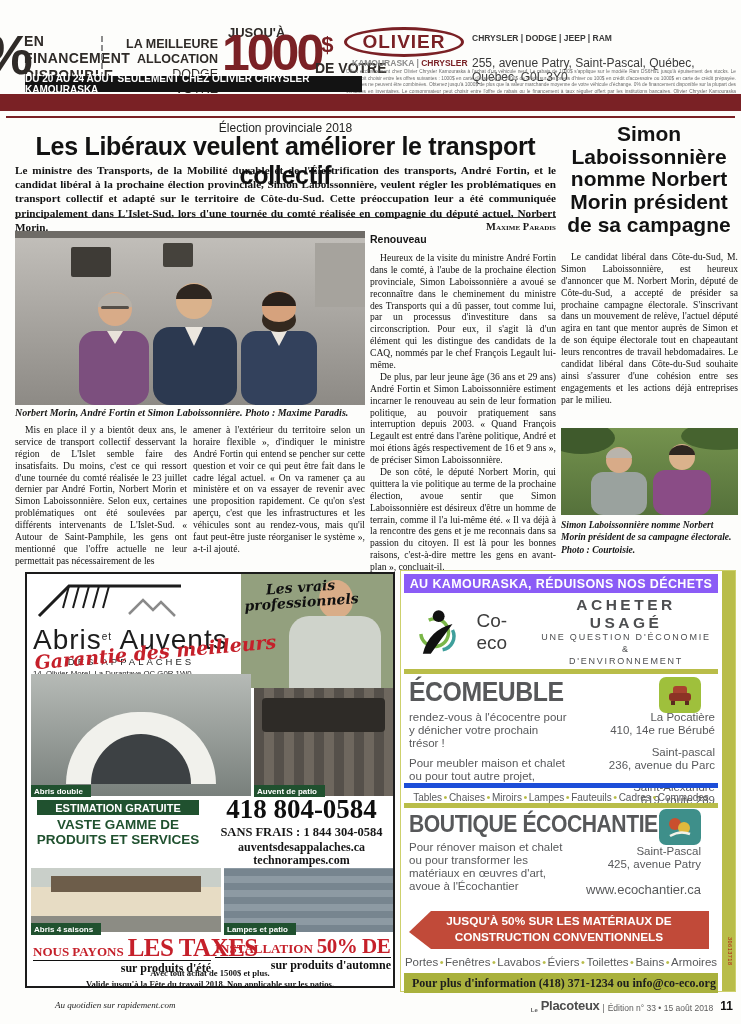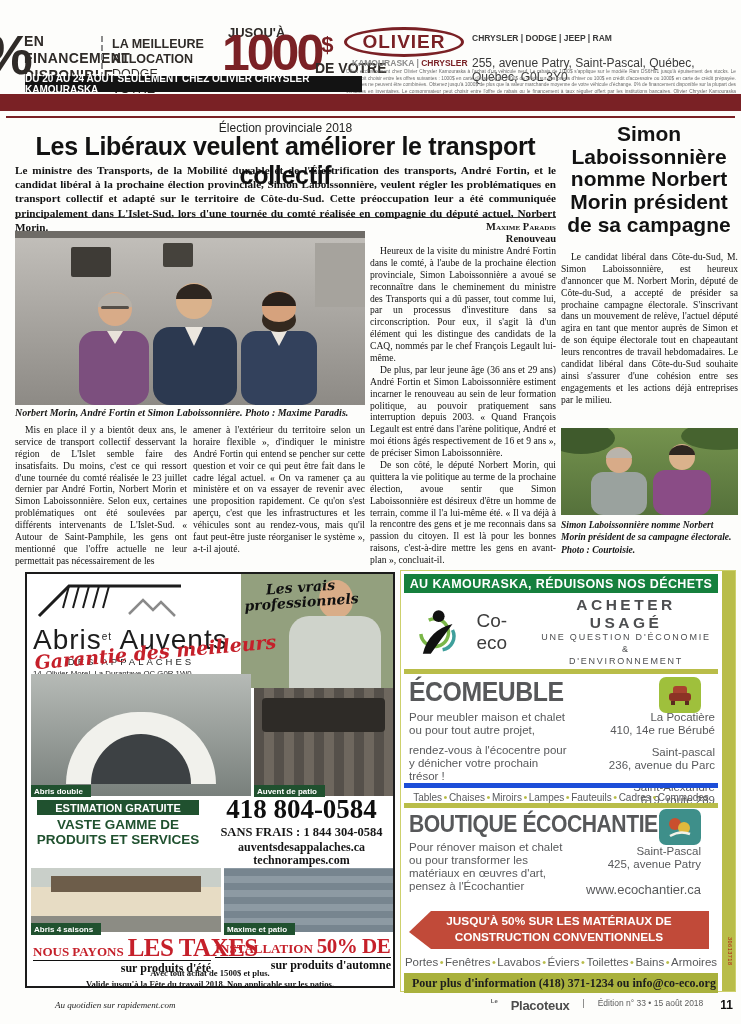--- a/index.html
+++ b/index.html
@@ -9,21 +9,21 @@
   *{margin:0;padding:0;box-sizing:border-box}
   html,body{background:#777}
   .page{position:relative;width:741px;height:1024px;margin:0 auto;background:#fdfdfb;
         font-family:"Liberation Sans",sans-serif;color:var(--ink);overflow:hidden}
   .serif{font-family:"Liberation Serif",serif}
 
   
   .pct{position:absolute;left:-17px;top:22px;font-size:56px;font-weight:800;color:#2f2b28}
   .promo-lines{position:absolute;left:24px;top:33px;font-weight:800;color:#2f2b28;font-size:14px;line-height:1.22;letter-spacing:.4px}
   .dash-div{position:absolute;left:101px;top:36px;height:42px;border-left:2px dashed #8d8d8d}
-  .alloc{position:absolute;left:112px;top:37px;width:106px;text-align:left;font-size:12.5px;line-height:1.2;color:#2f2b28}
+  .alloc{position:absolute;left:112px;top:37px;width:106px;text-align:right;font-size:12.5px;line-height:1.2;color:#2f2b28}
   .alloc .b{font-weight:800}
   .jusqua{position:absolute;left:228px;top:25px;font-weight:800;font-size:13px;color:#2f2b28}
   .amount{position:absolute;left:222px;top:28px;color:var(--maroon);font-weight:800;font-size:50px;letter-spacing:-3px;line-height:1}
   .amount sup{font-size:22px;letter-spacing:0}
   .deplus{position:absolute;left:315px;top:60px;font-weight:800;font-size:14px;color:#2f2b28}
   .olv-oval{position:absolute;left:344px;top:27px;width:120px;height:30px;border:3px solid var(--maroon);border-radius:50%;
             display:flex;align-items:center;justify-content:center}
   .olv-oval span{color:var(--maroon);font-weight:800;font-size:19px;letter-spacing:1px}
   .olv-sub{position:absolute;left:352px;top:58px;font-size:8.5px;color:#8a8a8a;font-weight:700}
   .olv-sub .chr{color:var(--maroon)}
@@ -41,21 +41,21 @@
   .lede{position:absolute;left:15px;top:163px;width:541px;font-weight:700;font-size:11.2px;line-height:1.27;text-align:justify;color:#121212}
   .lede-rule{position:absolute;left:15px;top:217px;width:541px;border-top:1.5px solid #3c3c3c}
   .byline{position:absolute;left:370px;top:221px;width:186px;text-align:right;font-weight:700;font-size:10.5px;font-variant:small-caps}
   .photo-main{position:absolute;left:15px;top:231px;width:350px;height:174px;overflow:hidden;background:#9a9792}
   .caption-main{position:absolute;left:15px;top:407px;width:350px;font-style:italic;font-weight:700;font-size:10px}
   .colA{position:absolute;left:15px;top:424px;width:172px}
   .colB{position:absolute;left:193px;top:424px;width:172px}
   .colC{position:absolute;left:370px;top:233px;width:186px}
   .btxt{font-family:"Liberation Serif",serif;font-size:9.6px;line-height:1.24;text-align:justify;color:#121212}
   .btxt p{text-indent:10px;margin:0}
-  .subhead{text-align:right;font-weight:700;font-size:10.5px;margin-bottom:1px;font-family:Liberation Serif, serif}
+  .subhead{text-align:left;font-weight:700;font-size:10.5px;margin-bottom:7px;font-family:Liberation Sans, sans-serif}
 
   
   .side-headline{position:absolute;left:560px;top:123px;width:178px;text-align:center;font-weight:800;font-size:21px;line-height:1.08;color:#121212}
   .side-body{position:absolute;left:561px;top:251px;width:177px}
   .photo-side{position:absolute;left:561px;top:428px;width:177px;height:87px;overflow:hidden;background:#64823f}
   .caption-side{position:absolute;left:561px;top:519px;width:177px;font-style:italic;font-weight:700;font-size:9.5px;line-height:1.3}
 
   
   .ad-abris{position:absolute;left:25px;top:572px;width:370px;height:416px;border:2px solid #1b1b1b;background:#fff;overflow:hidden}
   .ab-green{position:absolute;right:0;top:0;width:152px;height:114px;background:var(--sage)}
@@ -93,21 +93,21 @@
   .ab-promo .sub{display:block;color:#101010;font-weight:800;font-size:12px;text-align:right;border-top:1.5px solid #101010;margin-top:-2px}
   .ab-promo1{left:6px;width:178px}
   .ab-promo2{left:188px;width:176px}
   .ab-promo2 .lg{font-size:21px}
   .ab-cond{position:absolute;left:0;top:394px;width:366px;text-align:center;font-family:"Liberation Serif",serif;font-weight:700;font-size:8.6px;line-height:1.25}
 
   
   .ad-coeco{position:absolute;left:400px;top:570px;width:336px;height:422px;background:#fff;border:1px solid #cdd06c}
   .co-strip{position:absolute;right:0;top:0;width:13px;height:100%;background:var(--olive)}
   .co-num{position:absolute;right:2px;bottom:26px;writing-mode:vertical-rl;font-size:5.5px;color:#b01010;letter-spacing:.5px}
-  .co-black{position:absolute;left:3px;top:3px;right:17px;height:19px;background:#15803d;color:#fff;font-weight:700;font-size:12.5px;
+  .co-black{position:absolute;left:3px;top:3px;right:17px;height:19px;background:#8b5cf6;color:#fff;font-weight:700;font-size:12.5px;
             letter-spacing:.4px;display:flex;align-items:center;justify-content:center}
   .co-head{position:absolute;left:8px;top:26px;right:20px;height:70px;display:flex;align-items:center}
   .co-logo{display:flex;align-items:center;width:128px}
   .co-logo-name{font-size:19px;color:#3d3d3d;margin-left:16px}
   .co-acheter{flex:1;text-align:center;color:#4d4e50}
   .co-acheter .t{font-weight:700;font-size:15.5px;letter-spacing:3.5px}
   .co-acheter .s{font-size:9px;letter-spacing:1.8px;line-height:1.3}
   .co-div{position:absolute;left:3px;right:17px;height:5px;background:var(--olive)}
   .eco-title{font-weight:700;color:#57585a;letter-spacing:-.5px;transform-origin:left;transform:scaleX(.92)}
   .eco-block{position:absolute;left:8px;right:20px}
@@ -124,21 +124,21 @@
           display:flex;flex-direction:column;align-items:center;justify-content:center;font-weight:700;font-size:11.8px;line-height:1.35;
           clip-path:polygon(0 55%,22px 0,100% 0,100% 100%,22px 100%)}
   .co-info{position:absolute;left:3px;right:17px;top:402px;height:20px;background:var(--olive2);color:#1d1d1d;
            font-family:"Liberation Serif",serif;font-weight:700;font-size:12px;display:flex;align-items:center;padding-left:8px}
   .chant-right{position:absolute;right:14px;top:34px;width:150px;text-align:right;color:var(--egrey);font-size:11.5px;line-height:1.13}
   .chant-web{margin-top:12px;font-size:13px}
   .chant-dates{margin-top:14px;font-size:10px}
 
   
   .foot-left{position:absolute;left:55px;top:1000px;font-style:italic;font-size:9px;color:#222;font-family:"Liberation Serif",serif}
-  .foot-right{position:absolute;right:8px;top:998px;display:flex;align-items:flex-start;gap:13px;color:#5d5d5d}
+  .foot-right{position:absolute;right:8px;top:998px;display:flex;align-items:flex-end;gap:3px;color:#5d5d5d}
   .foot-right .le{font-size:6px;font-weight:700}
   .foot-right .pl{font-size:13px;font-weight:800;color:#4c4c4c;letter-spacing:-.3px}
   .foot-right .ed{font-size:8.5px}
   .foot-right .pg{font-size:12px;font-weight:800;color:#111;margin-left:4px}
 </style>
 </head>
 <body>
 
 <div class="page">
 
@@ -292,21 +292,21 @@
     <div class="ab-phone">418 804-0584</div>
     <div class="ab-toll">SANS FRAIS : 1 844 304-0584</div>
     <div class="ab-web1">auventsdesappalaches.ca</div>
     <div class="ab-web2">technorampes.com</div>
 
     <div class="ab-ph ab-ph3">
       <div class="roof"></div>
     </div>
     <div class="ab-ph ab-ph4"></div>
     <div class="ab-label" style="left:4px;top:349px">Abris 4 saisons</div>
-    <div class="ab-label" style="left:197px;top:349px">Maxime et patio</div>
+    <div class="ab-label" style="left:197px;top:349px">Lampes et patio</div>
 
     <div class="ab-promo ab-promo1">
       <span class="sm">NOUS PAYONS</span>
       <span class="lg">LES TAXES</span>
       <span class="sub">sur produits d'été</span>
     </div>
     <div class="ab-promo ab-promo2">
       <span class="sm">INSTALLATION</span>
       <span class="lg">50% DE RABAIS</span>
       <span class="sub">sur produits d'automne</span>
@@ -347,22 +347,22 @@
       <div class="eco-icon" style="background:#9fc03c">
         <svg width="26" height="22" viewBox="0 0 26 22">
           <rect x="6" y="2" width="14" height="10" rx="3" fill="#a8432f"></rect>
           <rect x="2" y="9" width="22" height="8" rx="3" fill="#8c3325"></rect>
           <rect x="4" y="17" width="4" height="4" fill="#5a2a1e"></rect>
             <rect x="18" y="17" width="4" height="4" fill="#5a2a1e"></rect>
         </svg>
       </div>
       <div class="eco-cols">
         <div class="eco-p">
+          <p>rendez-vous à l'écocentre pour y dénicher votre prochain trésor !</p>
           <p>Pour meubler maison et  chalet ou pour tout autre projet,</p>
-          <p>rendez-vous à l'écocentre pour y dénicher votre prochain trésor !</p>
         </div>
         <div class="eco-locs">
           <div class="loc">
               <div>La Pocatière</div>
               <div>410, 14e rue Bérubé</div>
             </div>
           <div class="loc">
               <div>Saint-pascal</div>
               <div>236, avenue du Parc</div>
             </div>
@@ -384,21 +384,21 @@
       <div class="eco-title" style="font-size:23px">BOUTIQUE ÉCOCHANTIER</div>
       <div class="eco-icon" style="background:#3e8f8a;top:-2px">
         <svg width="28" height="26" viewBox="0 0 28 26">
           <circle cx="9" cy="10" r="6" fill="#c9502e"></circle>
           <circle cx="18" cy="14" r="6" fill="#e0b93c"></circle>
           <path d="M4,22 q10,-6 20,-2" stroke="#f2f2e8" stroke-width="2.5" fill="none"></path>
         </svg>
       </div>
       <div class="eco-cols">
         <div class="eco-p" style="width:168px">
-          <p>Pour rénover maison et chalet ou pour transformer les  matériaux en œuvres d'art, pensez à l'Écochantier</p>
+          <p>Pour rénover maison et chalet ou pour transformer les  matériaux en œuvres d'art, avoue à l'Écochantier</p>
         </div>
       </div>
       <div class="chant-right">
         <div>Saint-Pascal</div>
         <div>425, avenue Patry</div>
         <div class="chant-web">www.ecochantier.ca</div>
         <div class="chant-dates">du 1er au 30 septembre</div>
       </div>
     </div>
 

